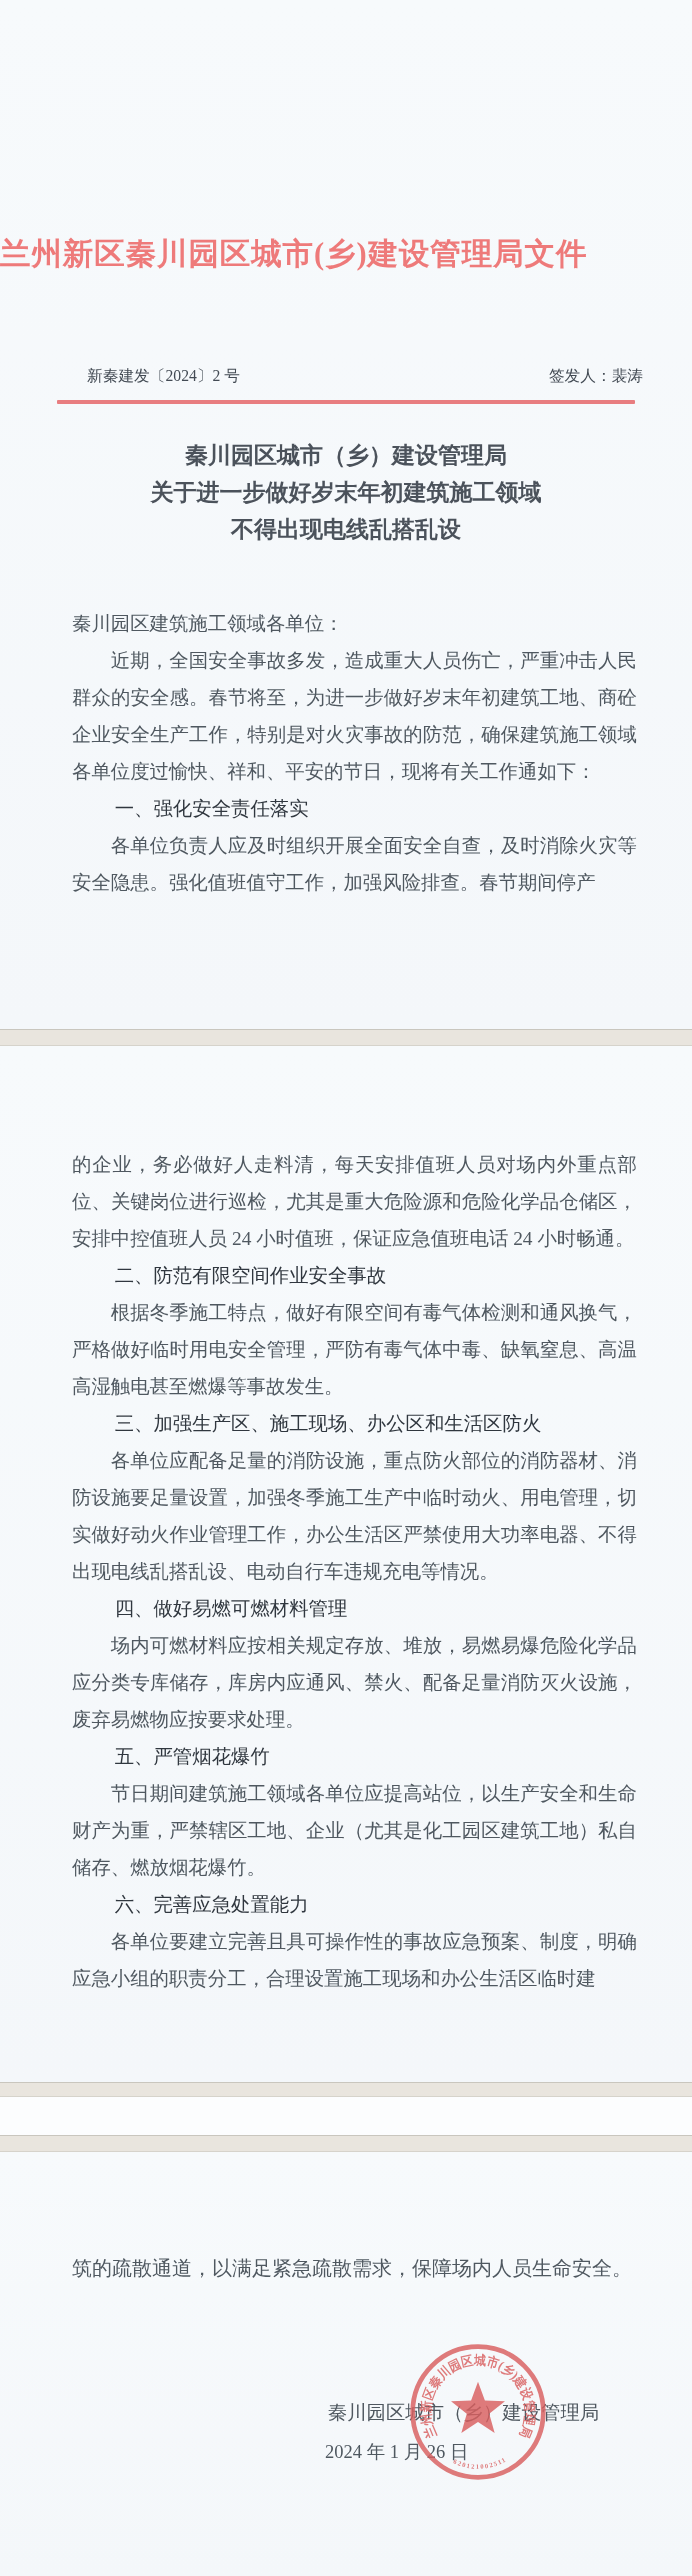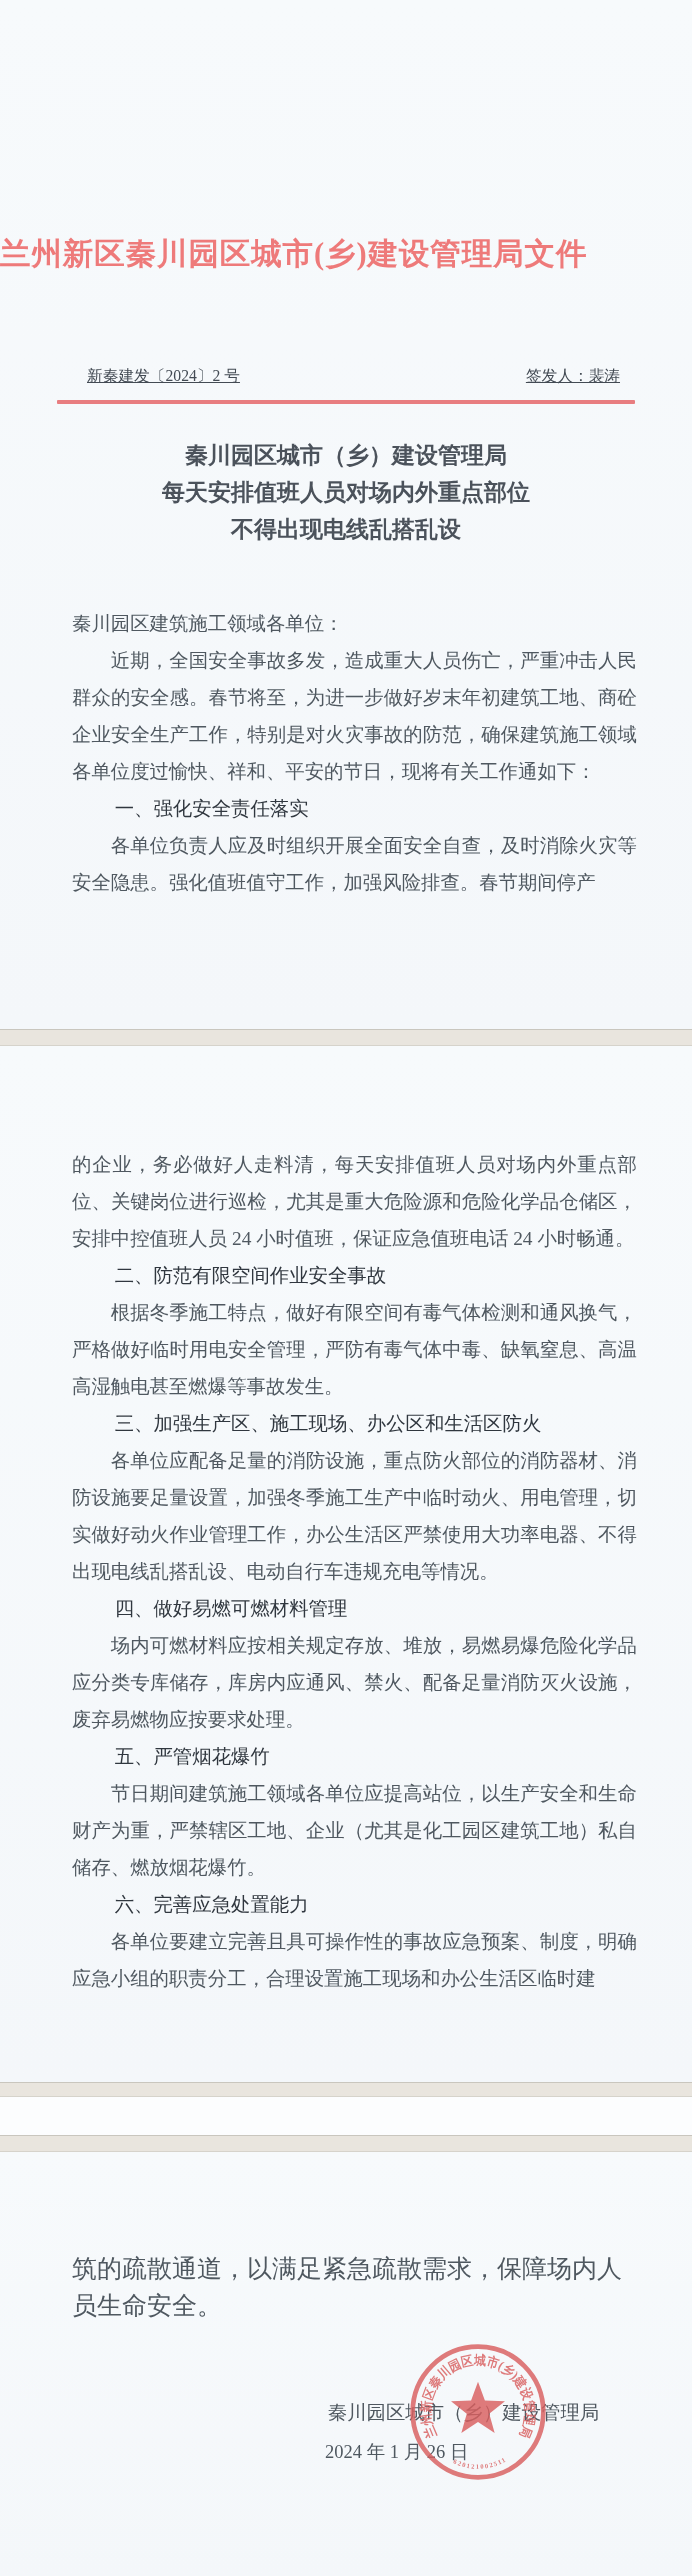--- a/index.html
+++ b/index.html
@@ -14,23 +14,23 @@
 
   .band { width:692px; height:16.6px; background:#e9e5de;
           border-top:0.9px solid #c9c6be; border-bottom:0.9px solid #d6d3cb; }
   .band2 { height:15.7px; }
   .sliver { width:692px; height:38px; background:#fcfdfe; }
 
   .masthead { position:absolute; top:234px; left:0; right:0;
 0    text-align:center; font-size:30.5px; font-weight:bold; letter-spacing:0.9px;
     color:#ee7a7a; font-family:"Liberation Serif", serif; }
 
-  .docnum-row { position:absolute; top:366px; left:87px; right:72px;
+  .docnum-row { position:absolute; top:366px; left:87px; right:49px;
     display:flex; justify-content:space-between;
-    font-size:15.7px; color:#434b54;text-decoration:underline; }
+    font-size:15.7px; color:#434b54; }
 
   .red-rule { position:absolute; top:400px; left:57px; right:57px;
     height:3.7px; background:#e87d80; border-radius:0.9px; }
 
   .doc-title { position:absolute; top:437px; left:0; right:0; text-align:center;
     font-size:23px; font-weight:bold; color:#4b525b; line-height:37px;
     font-family:"Liberation Serif", serif; }
 
   .bodytext { position:absolute; left:72px; right:55px;
     font-size:19.4px; line-height:37px; color:#4f5860;
@@ -38,21 +38,21 @@
   .body1 { top:605px; }
   .body2 { top:100px; }
 
   .salutation { text-indent:0; }
   .para { text-indent:2em; }
   .cont { text-indent:0; }
   .heading { text-indent:2.2em; font-weight:normal; color:#30373f;
     font-family:"Liberation Sans", sans-serif; font-size:19.4px; }
 
   .closing { position:absolute; top:98px; left:72px; right:55px;
-    font-size:25px; line-height:37px; color:#4f5860; }
+    font-size:20px; line-height:37px; color:#4f5860; }
 
   .signature { position:absolute; top:247px; left:325px; width:277px;
     text-align:center; font-size:19.4px; color:#4f5860; }
   .sig-date { position:absolute; top:287px; left:325px; width:277px;
     font-size:18.5px; color:#4f5860; }
 
   .stamp { position:absolute; left:407px; top:187px; width:142px; height:146px;
     opacity:0.82; }
   .stamp text { fill:#d95f5f; font-family:"Liberation Serif", serif; font-weight:bold; }
 </style>
@@ -66,21 +66,21 @@
 
     <div class="docnum-row">
       <span>新秦建发〔2024〕2 号</span>
       <span>签发人：裴涛</span>
     </div>
 
     <div class="red-rule"></div>
 
     <div class="doc-title">
       <div>秦川园区城市（乡）建设管理局</div>
-      <div>每天安排值班人员对场内外重点部位</div>
+      <div>关于进一步做好岁末年初建筑施工领域</div>
       <div>不得出现电线乱搭乱设</div>
     </div>
 
     <div class="bodytext body1">
       <p class="salutation">秦川园区建筑施工领域各单位：</p>
       <p class="para">近期，全国安全事故多发，造成重大人员伤亡，严重冲击人民群众的安全感。春节将至，为进一步做好岁末年初建筑工地、商砼企业安全生产工作，特别是对火灾事故的防范，确保建筑施工领域各单位度过愉快、祥和、平安的节日，现将有关工作通如下：</p>
       <p class="heading">一、强化安全责任落实</p>
       <p class="para">各单位负责人应及时组织开展全面安全自查，及时消除火灾等安全隐患。强化值班值守工作，加强风险排查。春节期间停产</p>
     </div>
   </section>

